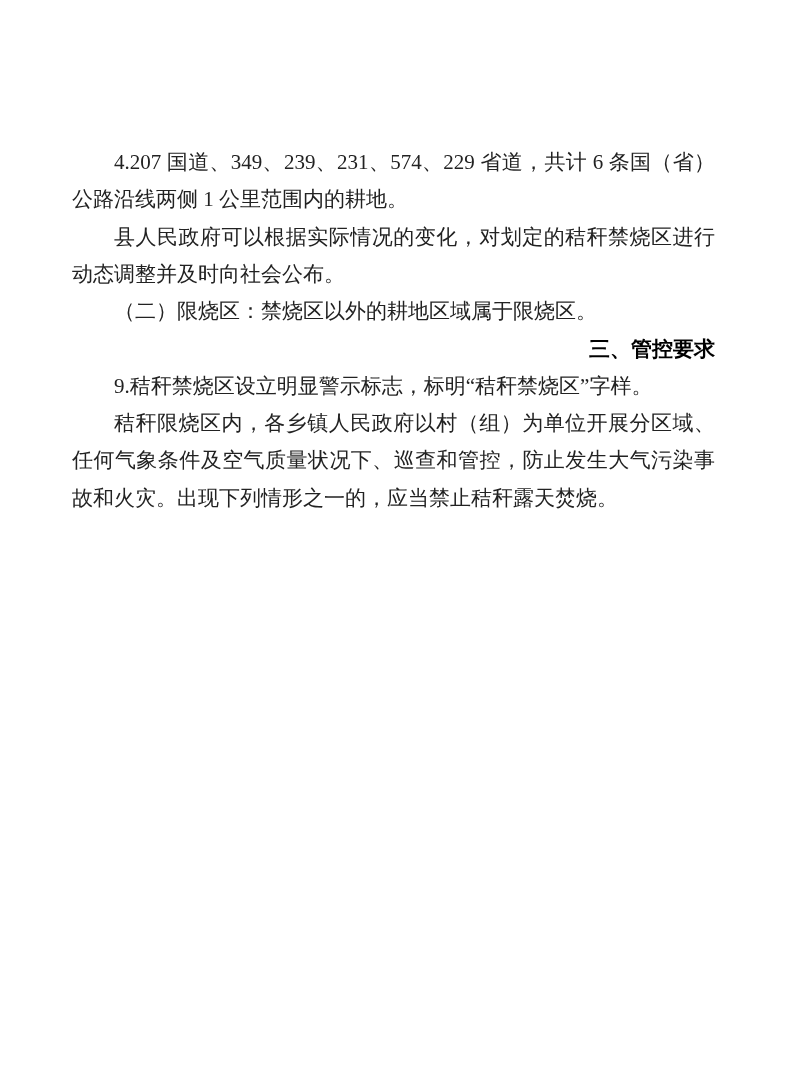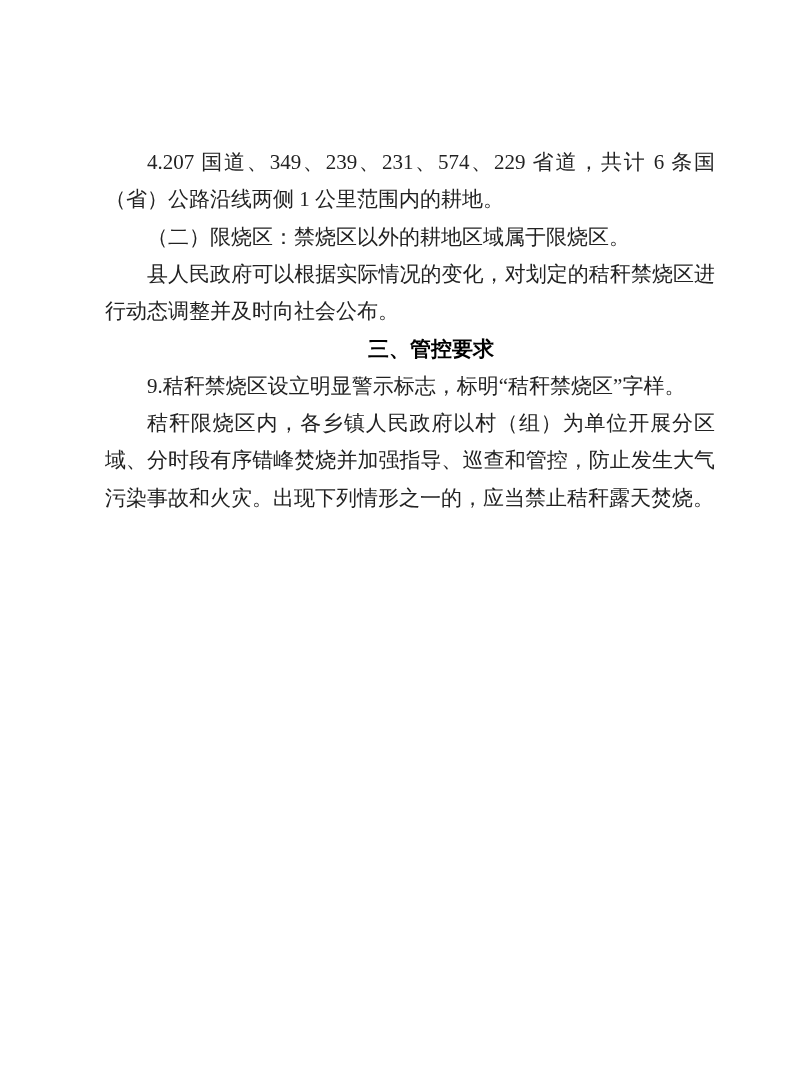--- a/index.html
+++ b/index.html
@@ -6,57 +6,57 @@
     margin: 0;
     padding: 0;
     background: #ffffff;
   }
   .page {
     position: relative;
     width: 793px;
     height: 1066px;
     background: #ffffff;
     box-sizing: border-box;
-    padding: 144px 78px 0 105px;
+    padding: 144px 78px 0 72px;
     color: #222222;
     font-family: "Liberation Serif", "DejaVu Serif", serif;
     font-size: 21px;
     line-height: 37.3px;
     overflow: hidden;
   }
   .page p {
     margin: 0;
     text-indent: 2em;
     text-align: justify;
   }
   .page p.heading {
     font-family: "Liberation Sans", "DejaVu Sans", sans-serif;
     font-weight: bold;
     color: #000000;
-    text-align: center;
+    text-align: right;
   }
   .page sub {
     font-size: 0.62em;
     line-height: 0;
     vertical-align: -0.18em;
   }
 </style>
 </head>
 <body>
 
 <div class="page">
   <p class="body">4.207 国道、349、239、231、574、229 省道，共计 6 条国（省）公路沿线两侧 1 公里范围内的耕地。</p>
 
+  <p class="body">县人民政府可以根据实际情况的变化，对划定的秸秆禁烧区进行动态调整并及时向社会公布。</p>
+
   <p class="body">（二）限烧区：禁烧区以外的耕地区域属于限烧区。</p>
-
-  <p class="body">县人民政府可以根据实际情况的变化，对划定的秸秆禁烧区进行动态调整并及时向社会公布。</p>
 
   <p class="heading">三、管控要求</p>
 
 
 
   <p class="body">9.秸秆禁烧区设立明显警示标志，标明“秸秆禁烧区”字样。</p>
 
 
-  <p class="body">秸秆限烧区内，各乡镇人民政府以村（组）为单位开展分区域、分时段有序错峰焚烧并加强指导、巡查和管控，防止发生大气污染事故和火灾。出现下列情形之一的，应当禁止秸秆露天焚烧。</p>
+  <p class="body">秸秆限烧区内，各乡镇人民政府以村（组）为单位开展分区域、任何气象条件及空气质量状况下、巡查和管控，防止发生大气污染事故和火灾。出现下列情形之一的，应当禁止秸秆露天焚烧。</p>
 
 
 </div>
 
 </body></html>

